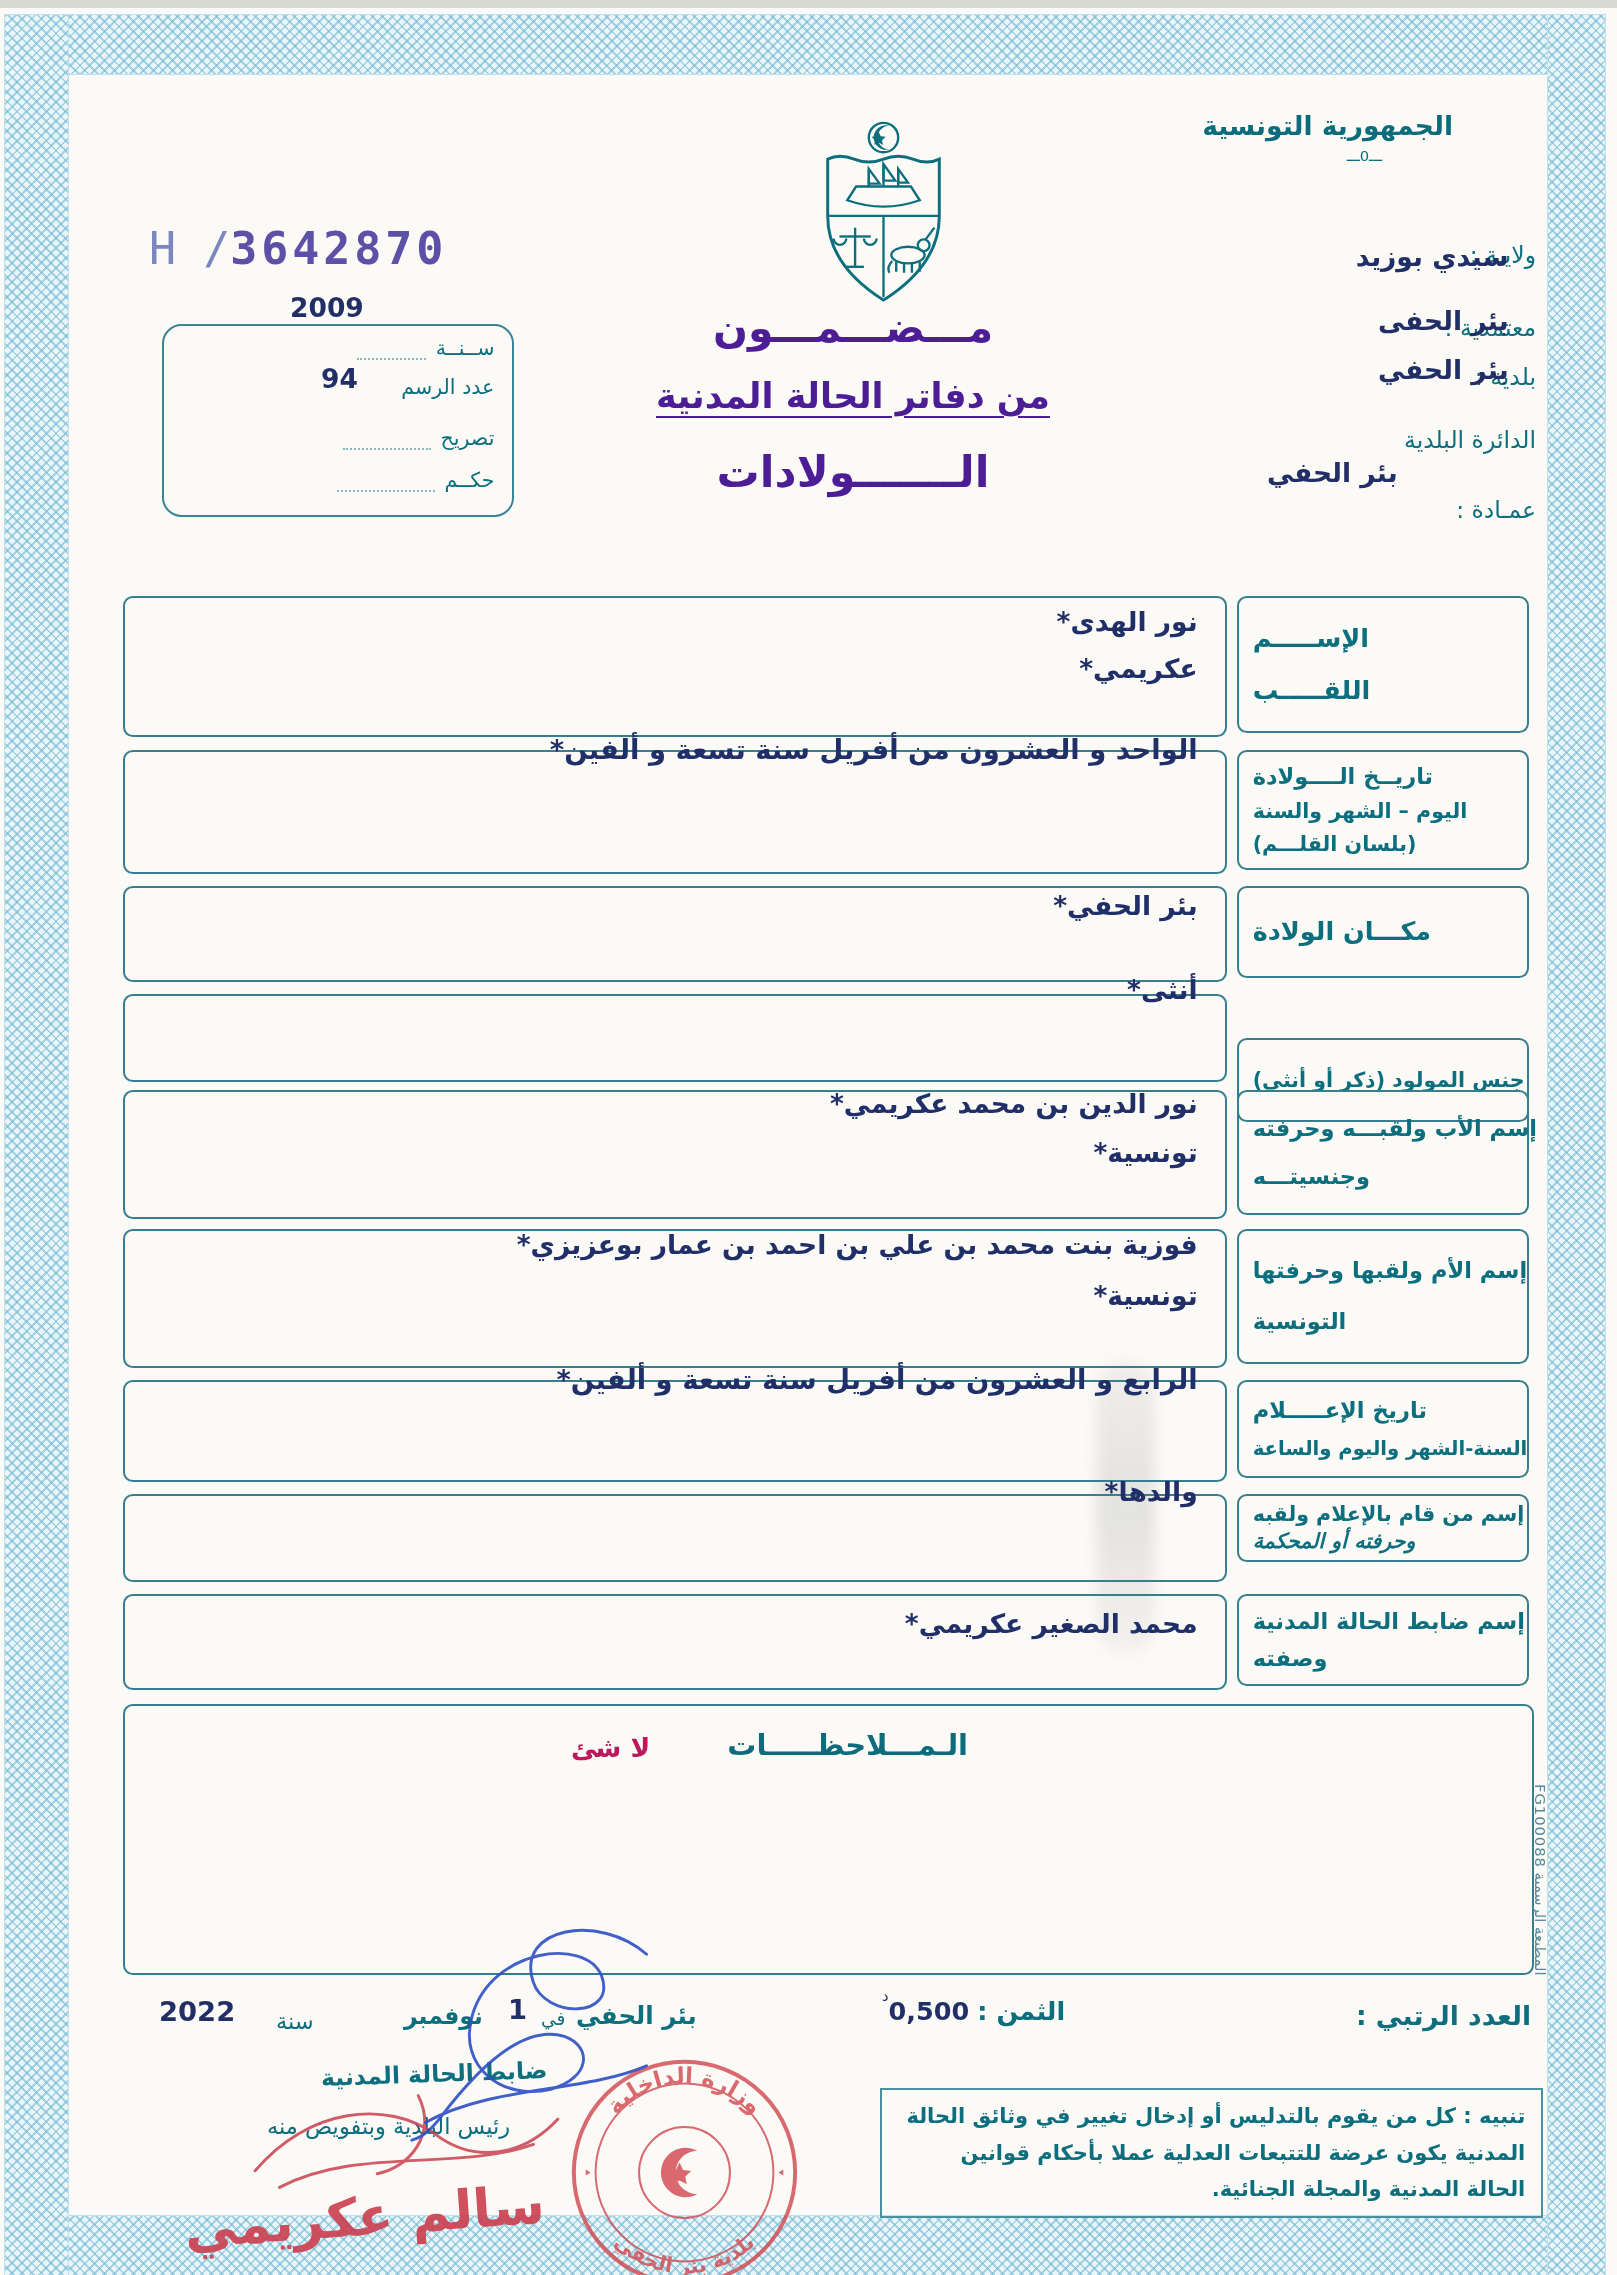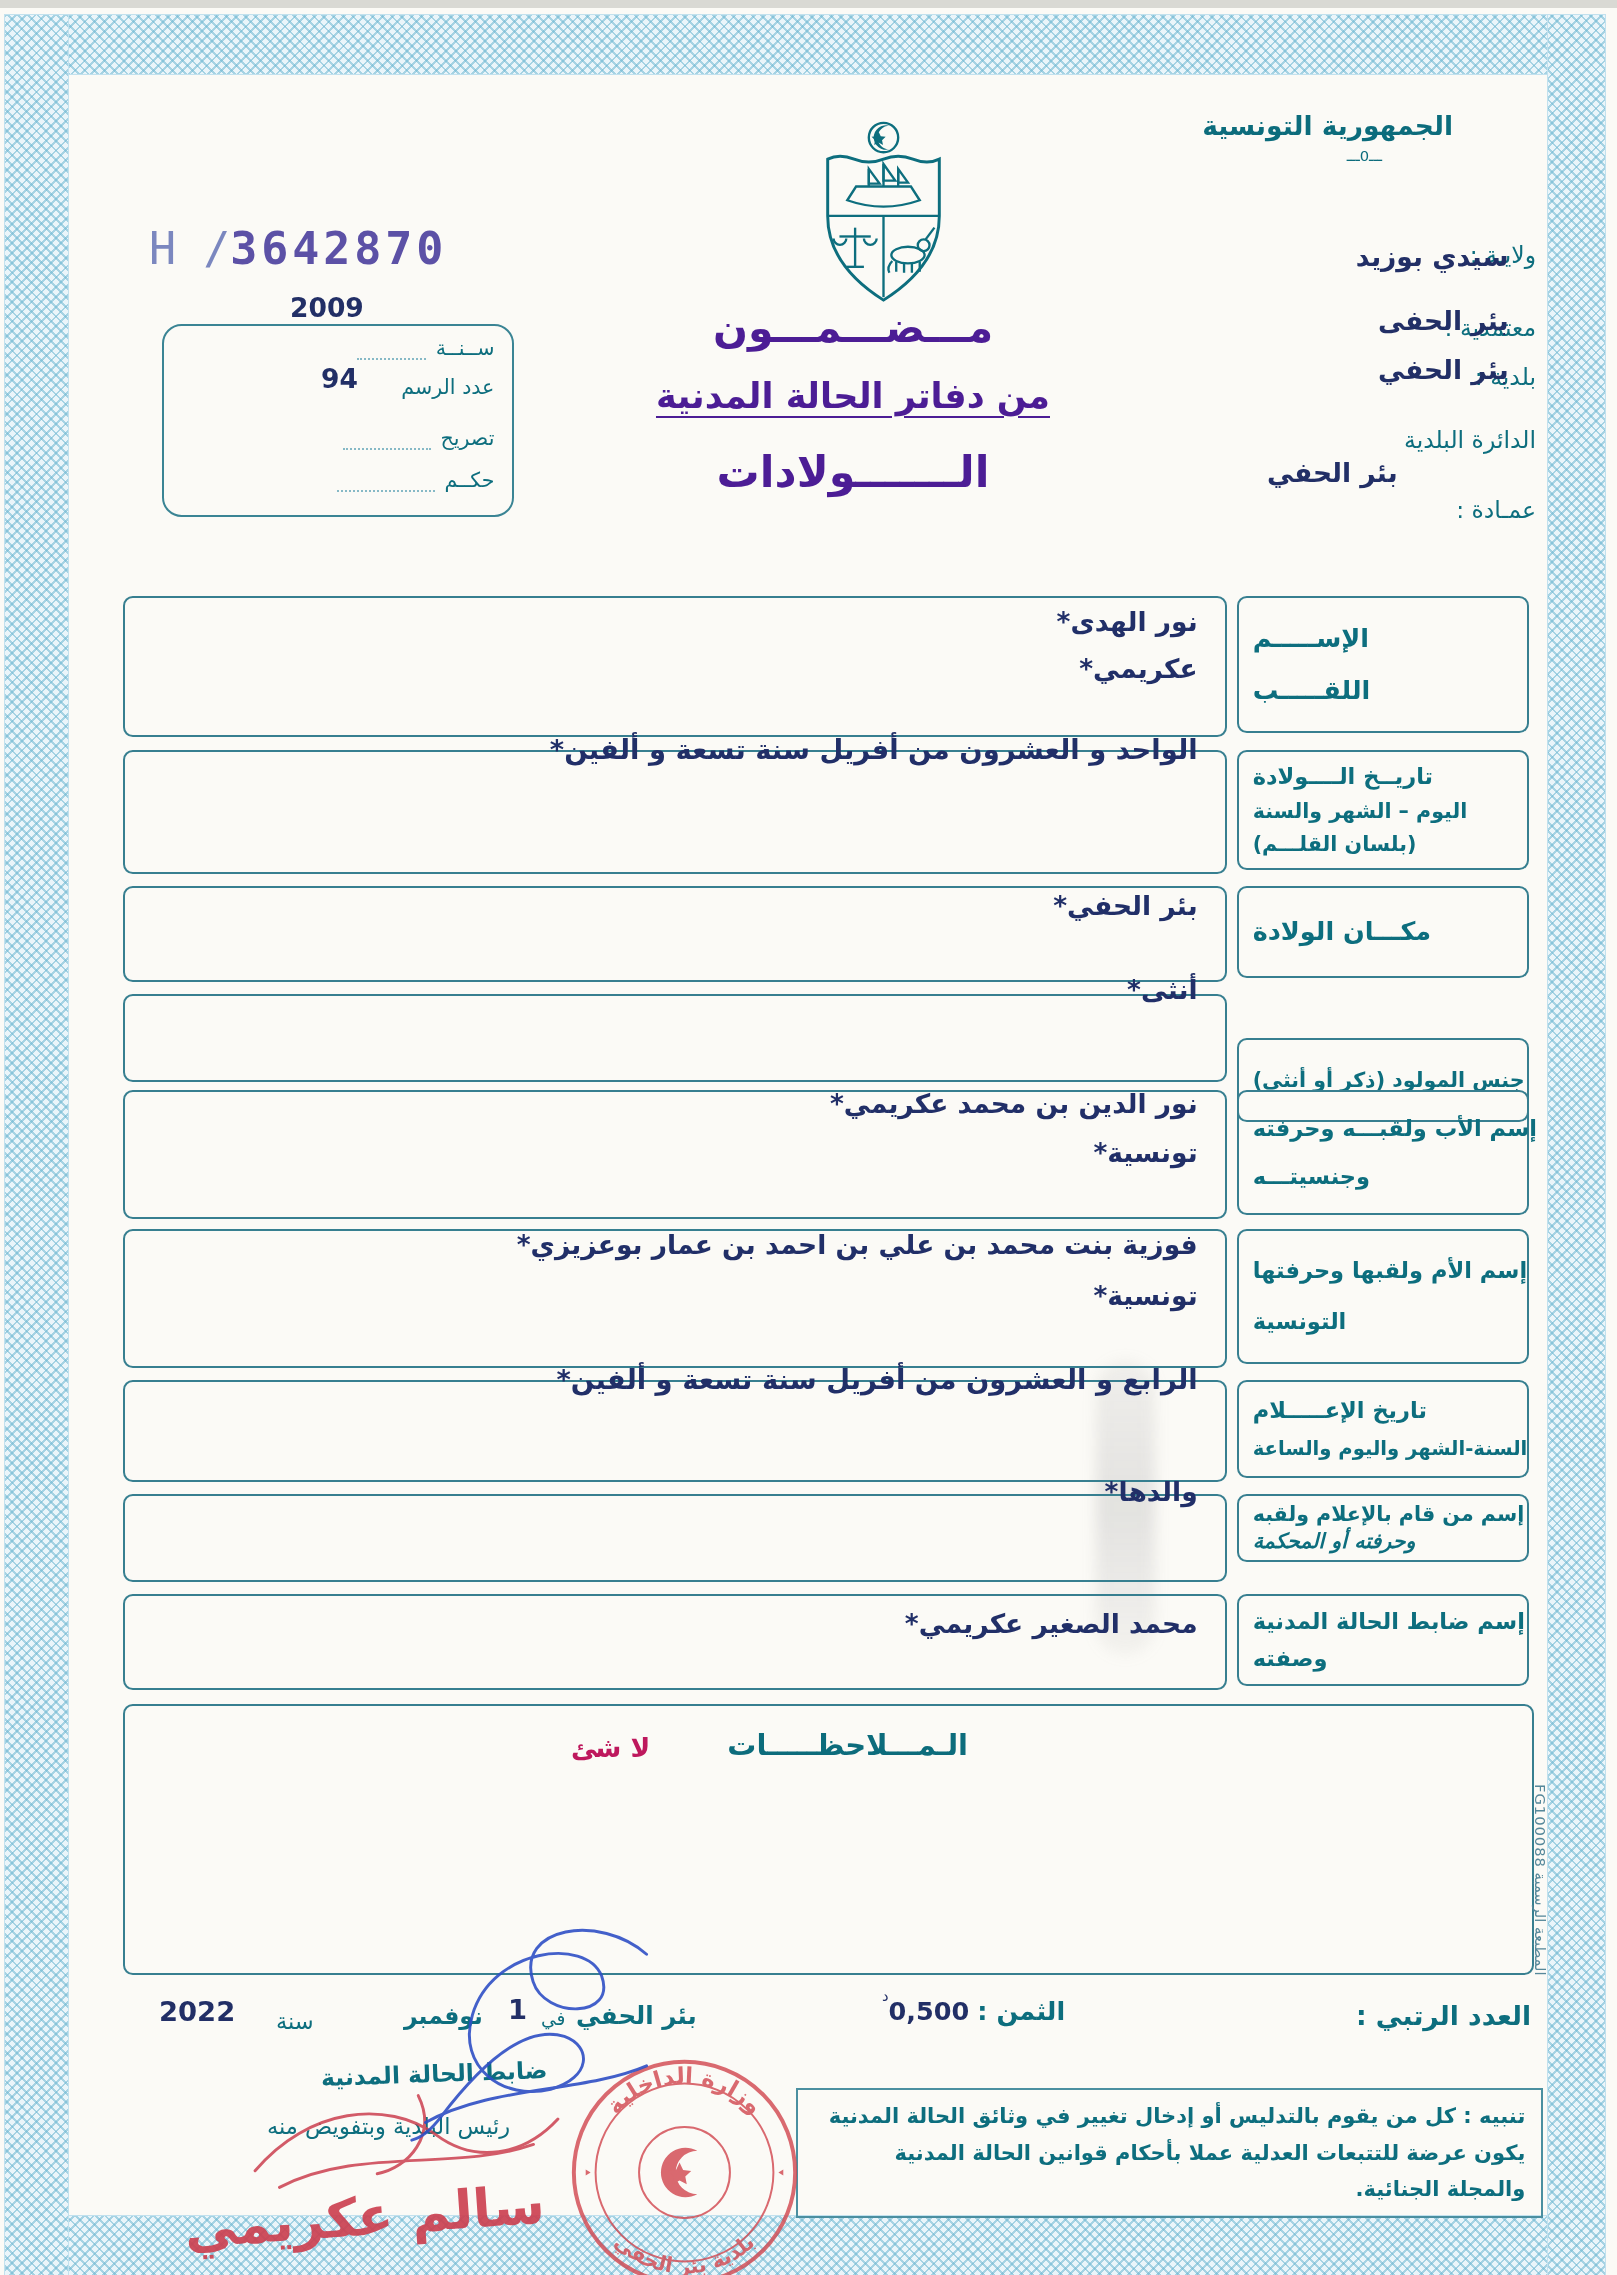--- a/index.html
+++ b/index.html
@@ -68,21 +68,21 @@
   .val{position:absolute; right:27.4px; white-space:nowrap; font-weight:bold; color:#212f68; font-size:26.5px; z-index:4;}
 
   
   .obs-box{left:123px; top:1696px; width:1407px; height:267px; border:2px solid #377f90; border-radius:9.8px; z-index:2;}
   .obs-head{position:absolute; right:564px; top:21.6px; color:#0c6c7c; font-size:29px; font-weight:bold; letter-spacing:1px;}
   .obs-val{position:absolute; left:446px; top:25.5px; color:#be185d; font-size:26.5px; font-weight:bold;}
 
   
   .foot{z-index:4; white-space:nowrap;}
   .warning-box{
-    position:absolute; right:86px; top:2080px; width:747px; z-index:4;
+    position:absolute; right:86px; top:2080px; width:663px; z-index:4;
     border:2px solid #4b8fa0; padding:7.8px 15.7px; box-sizing:border-box;
     color:#0d6e7e; font-size:21px; font-weight:600; line-height:1.75; text-align:right;
   }
   .printer-note{
     position:absolute; right:80px; top:1776px; z-index:3;
     writing-mode:vertical-rl; font-size:14.7px; color:#56889a; letter-spacing:1px;
   }
   .red-name{
     position:absolute; left:184px; top:2178px; z-index:6;
     color:#cc3e4e; font-size:53px; font-weight:bold; transform:rotate(-4deg); opacity:.9;

